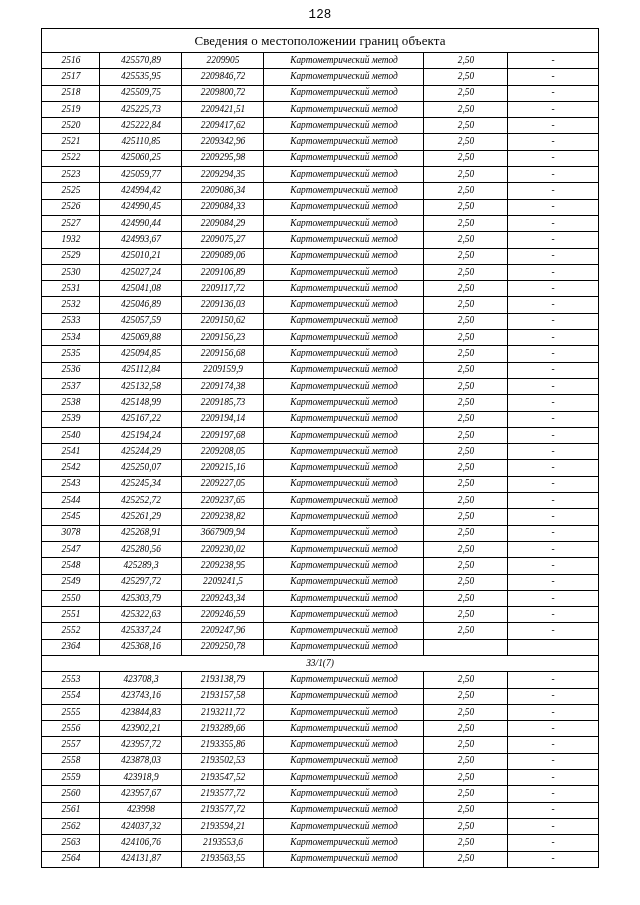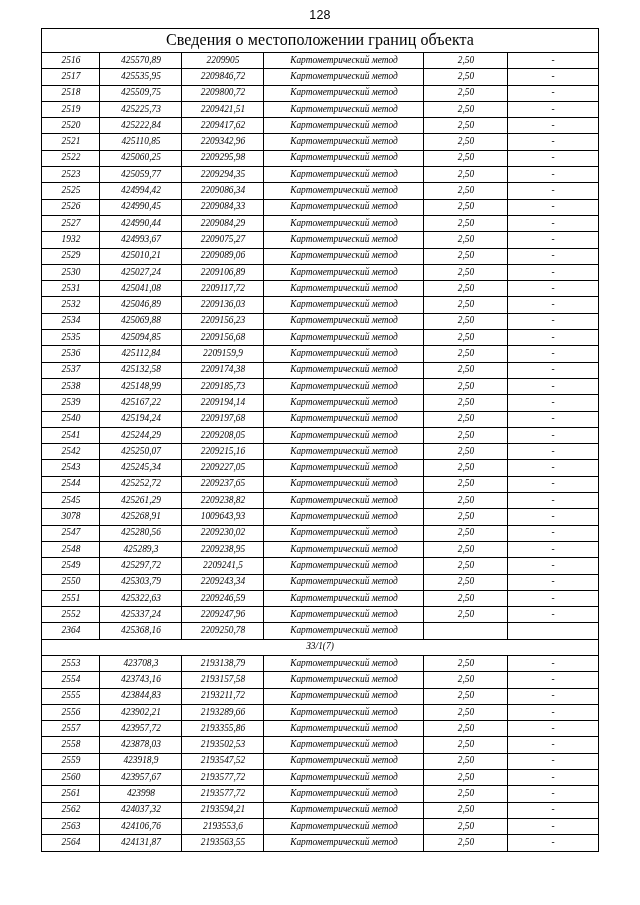--- a/index.html
+++ b/index.html
@@ -17,21 +17,21 @@
   .page {
     width: 640px;
     height: 905px;
     box-sizing: border-box;
     padding: 0;
     position: relative;
   }
   .page-number {
     text-align: center;
     font-size: 12.5px;
-    font-family: Liberation Sans, sans-serif;
+    font-family: Liberation Mono, monospace;
     padding-top: 8px;
     padding-bottom: 6px;
     letter-spacing: 0.2px;
   }
   .doc-table {
     border-collapse: collapse;
     margin: 0 auto;
     width: 556px;
     table-layout: fixed;
   }
@@ -42,21 +42,21 @@
     font-size: 9.4px;
     font-style: italic;
     font-family: "Liberation Serif", serif;
     text-align: center;
     vertical-align: middle;
     line-height: 1.05;
     overflow: hidden;
     white-space: nowrap;
   }
   .title-row td {
-    font-size: 16px;
+    font-size: 13px;
     font-style: normal;
     height: 23px;
     letter-spacing: 0.1px;
   }
   .subheader td {
     font-size: 9.4px;
     font-style: italic;
     height: 15.3px;
   }
   .col-num { width: 58px; }
@@ -217,20 +217,28 @@
         </tr>
         <tr>
           <td>2532</td>
           <td>425046,89</td>
           <td>2209136,03</td>
           <td class="cell-method">Картометрический метод</td>
           <td>2,50</td>
           <td class="dash">-</td>
         </tr>
         <tr>
+          <td>2533</td>
+          <td>425057,59</td>
+          <td>2209150,62</td>
+          <td class="cell-method">Картометрический метод</td>
+          <td>2,50</td>
+          <td class="dash">-</td>
+        </tr>
+        <tr>
           <td>2534</td>
           <td>425069,88</td>
           <td>2209156,23</td>
           <td class="cell-method">Картометрический метод</td>
           <td>2,50</td>
           <td class="dash">-</td>
         </tr>
         <tr>
           <td>2535</td>
           <td>425094,85</td>
@@ -315,21 +323,21 @@
           <td>2545</td>
           <td>425261,29</td>
           <td>2209238,82</td>
           <td class="cell-method">Картометрический метод</td>
           <td>2,50</td>
           <td class="dash">-</td>
         </tr>
         <tr>
           <td>3078</td>
           <td>425268,91</td>
-          <td>1009643,93</td>
+          <td>3667909,94</td>
           <td class="cell-method">Картометрический метод</td>
           <td>2,50</td>
           <td class="dash">-</td>
         </tr>
         <tr>
           <td>2547</td>
           <td>425280,56</td>
           <td>2209230,02</td>
           <td class="cell-method">Картометрический метод</td>
           <td>2,50</td>

